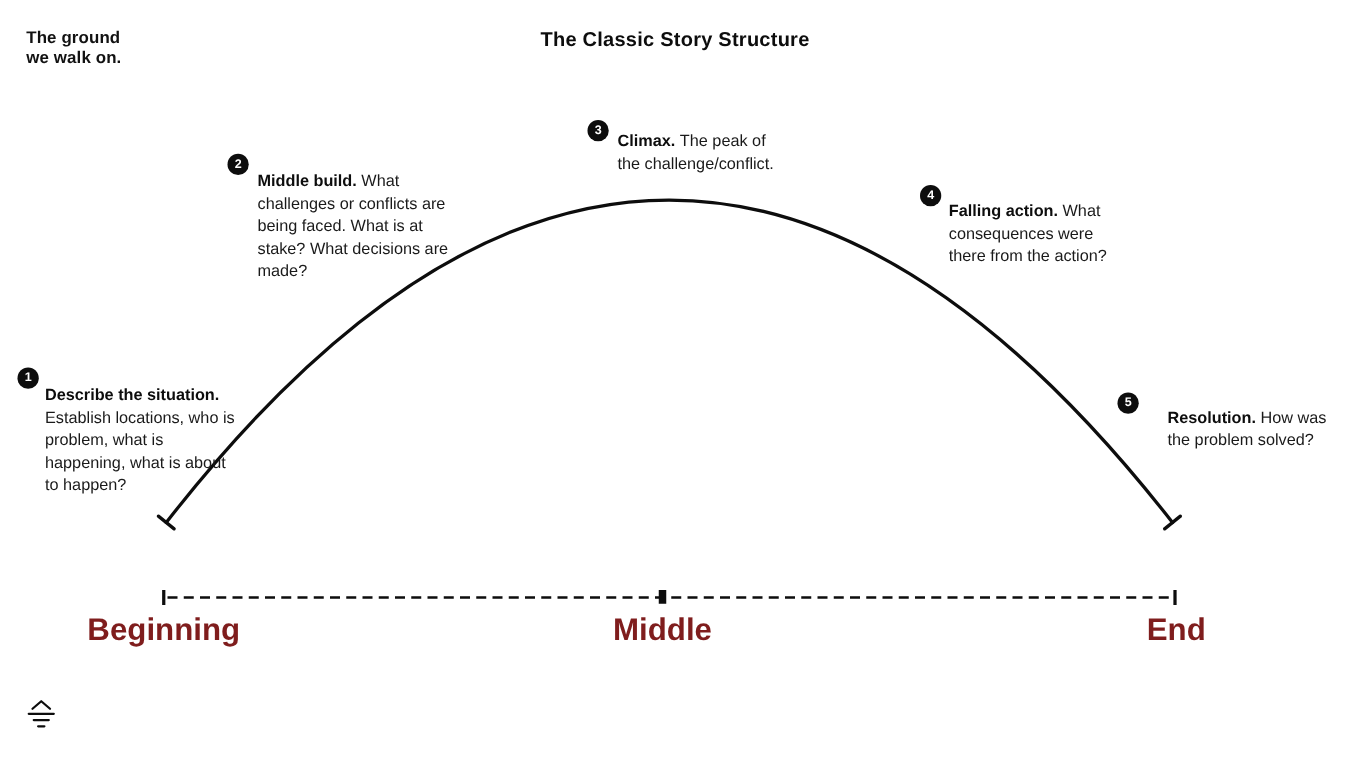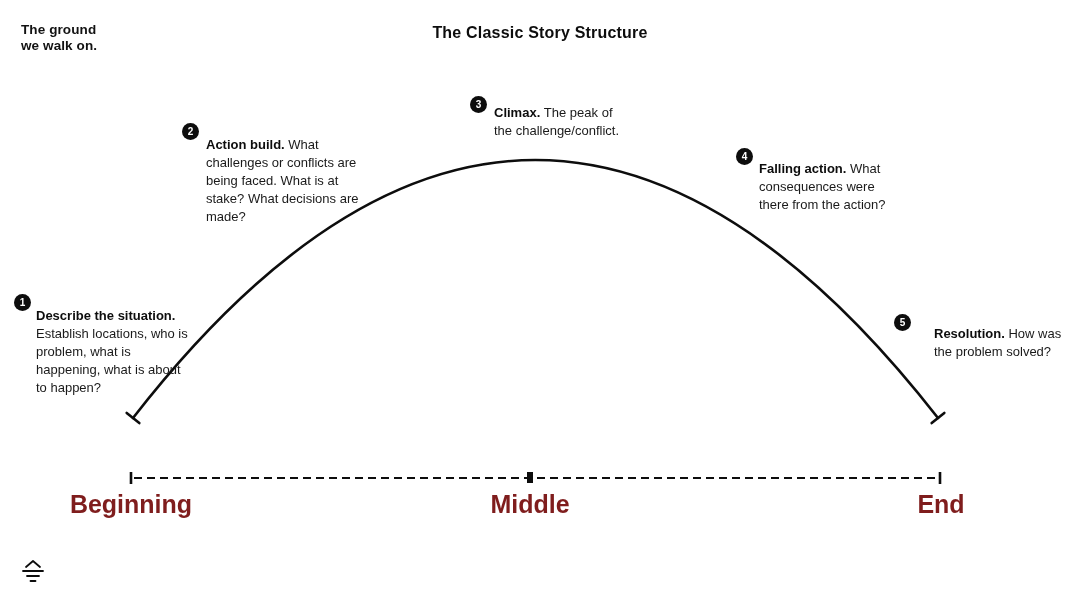--- a/index.html
+++ b/index.html
@@ -121,21 +121,21 @@
   </svg>
 
   <div class="badge" style="left:14px; top:294px;">1</div>
   <div class="ann" style="left:36px; top:307px; width:152px;">
     <span class="hd">Describe the situation. </span>
     <span>Establish locations, who is problem, what is happening, what is about to happen?</span>
   </div>
 
   <div class="badge" style="left:182px; top:123px;">2</div>
   <div class="ann" style="left:206px; top:136px; width:155px;">
-    <span class="hd">Action build. </span>
+    <span class="hd">Middle build. </span>
     <span>What challenges or conflicts are being faced. What is at stake? What decisions are made?</span>
   </div>
 
   <div class="badge" style="left:470px; top:96px;">3</div>
   <div class="ann" style="left:494px; top:104px; width:130px;">
     <span class="hd">Climax. </span>
     <span>The peak of the challenge/conflict.</span>
   </div>
 
   <div class="badge" style="left:736px; top:148px;">4</div>

